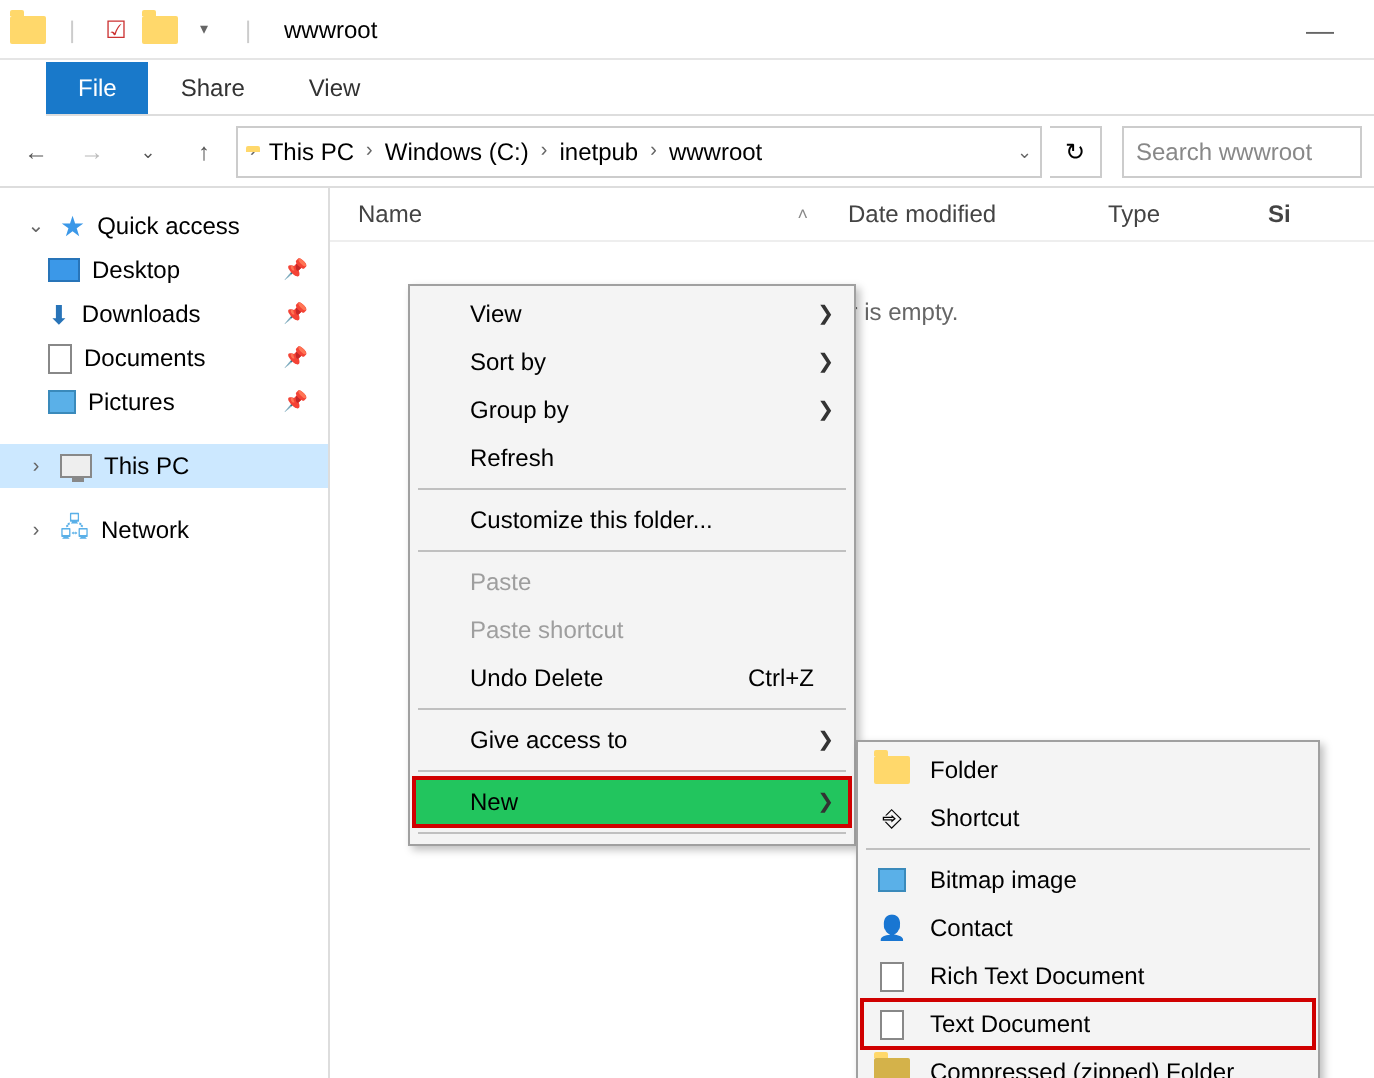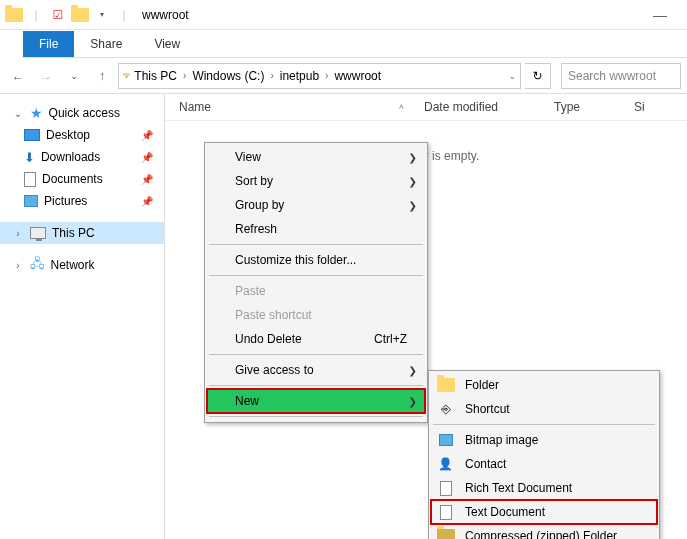--- a/index.html
+++ b/index.html
@@ -32,21 +32,21 @@
 .tree-item.selected { background: #cce8ff; }
 .tree-item .pin { margin-left: auto; color: #888; font-size: 10px; padding-right: 6px; }
 .tree-child { padding-left: 24px; }
 .tree-group { margin-bottom: 10px; }
 
 .main { flex: 1; position: relative; }
 .columns { display: flex; padding: 6px 16px 6px 14px; border-bottom: 1px solid #eee; color: #444; }
 .col-name { width: 245px; display: flex; align-items: center; gap: 6px; }
 .col-date { width: 130px; }
 .col-type { width: 80px; }
-.col-size { flex: 1; }
+.col-size { flex: 1; font-weight: bold; }
 .empty-msg { text-align: center; color: #666; margin-top: 28px; }
 
 .ctxmenu { position: absolute; background: #f4f4f4; border: 1px solid #a0a0a0; box-shadow: 2px 2px 4px rgba(0,0,0,0.25); padding: 2px; }
 .ctxmenu.main-menu { left: 204px; top: 142px; width: 224px; }
 .ctxmenu .mi { display: flex; align-items: center; height: 24px; padding: 0 24px 0 28px; cursor: pointer; position: relative; }
 .ctxmenu .mi.disabled { color: #9e9e9e; }
 .ctxmenu .mi .arrow { position: absolute; right: 8px; font-size: 10px; color: #333; }
 .ctxmenu .mi .shortcut { position: absolute; right: 18px; }
 .ctxmenu .mi.highlight { background: #22c55e; text-align: right; }
 .ctxmenu .sep-line { height: 1px; background: #c0c0c0; margin: 3px 2px; }

